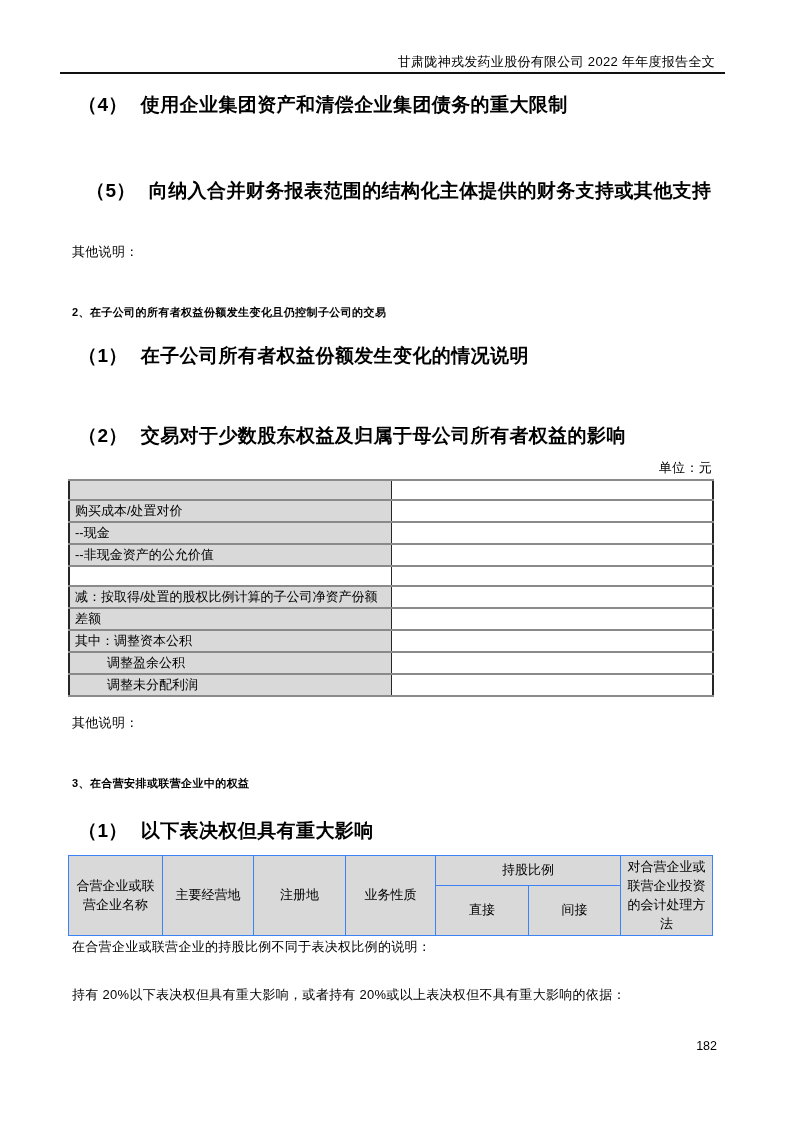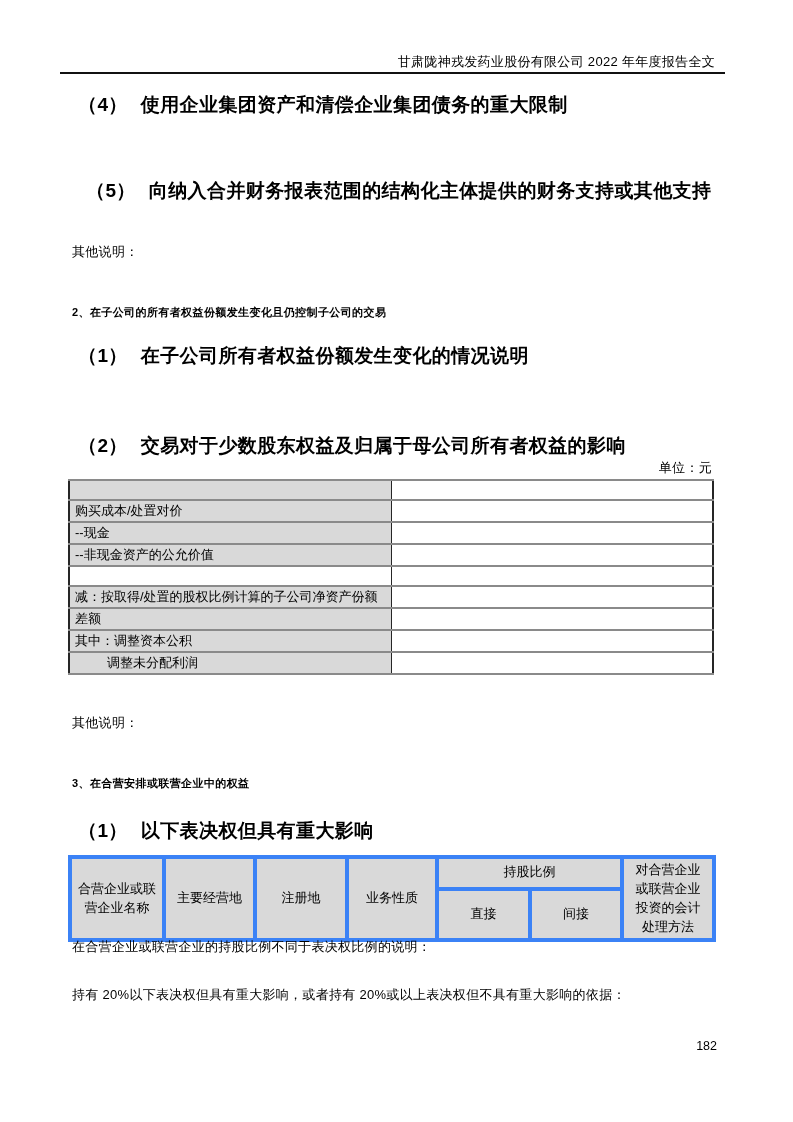--- a/index.html
+++ b/index.html
@@ -20,21 +20,21 @@
   .item-heading { font-size: 19px; font-weight: bold; letter-spacing: 0.4px; white-space: nowrap; }
   .item-heading .num { margin-right: 13px; }
   .chapter-heading { font-size: 11px; font-weight: bold; letter-spacing: 0.4px; white-space: nowrap; }
   .body-text { font-size: 13px; letter-spacing: 0.3px; white-space: nowrap; }
 
   .pos-item4   { top: 92px;  left: 78px; }
   .pos-item5   { top: 178px; left: 78px; margin-left: 8px; }
   .pos-note1   { top: 243px; left: 72px; }
   .pos-h2      { top: 305px; left: 72px; }
   .pos-item2-1 { top: 343px; left: 78px; }
-  .pos-item2-2 { top: 423px; left: 78px; margin-top: 10px; }
+  .pos-item2-2 { top: 423px; left: 78px; }
   .pos-unit    { top: 459px; right: 81px; }
   .pos-note2   { top: 714px; left: 72px; }
   .pos-h3      { top: 776px; left: 72px; }
   .pos-item3-1 { top: 818px; left: 78px; }
   .pos-note3   { top: 938px; left: 72px; }
   .pos-note4   { top: 986px; left: 72px; }
   .pos-pageno  { top: 1039px; right: 76px; font-size: 12.5px; }
 
   
   table.t1 {
@@ -66,21 +66,21 @@
     position: absolute;
     top: 855px; left: 68px;
     width: 644px;
     border-collapse: collapse;
     table-layout: fixed;
     border: 1.5px solid #262626;
     font-size: 13px;
   }
   table.t2 th {
     background: #d9d9d9;
-    border: 4px solid #3b82f6;
+    border: 1px solid #3b82f6;
     font-weight: normal;
     text-align: center;
     vertical-align: middle;
     padding: 2px 6px;
     line-height: 1.45;
   }
   table.t2 tr.r1 th { height: 26px; }
   table.t2 tr.r2 th { height: 44px; }
 </style>
 </head>
@@ -142,20 +142,24 @@
       <tr>
         <td class="shade">减：按取得/处置的股权比例计算的子公司净资产份额</td>
         <td></td>
       </tr>
       <tr>
         <td class="shade">差额</td>
         <td></td>
       </tr>
       <tr>
         <td class="shade">其中：调整资本公积</td>
+        <td></td>
+      </tr>
+      <tr>
+        <td class="shade indent">调整盈余公积</td>
         <td></td>
       </tr>
       <tr>
         <td class="shade indent">调整未分配利润</td>
         <td></td>
       </tr>
     </tbody>
   </table>
 
   <div class="abs body-text pos-note2">其他说明：</div>

